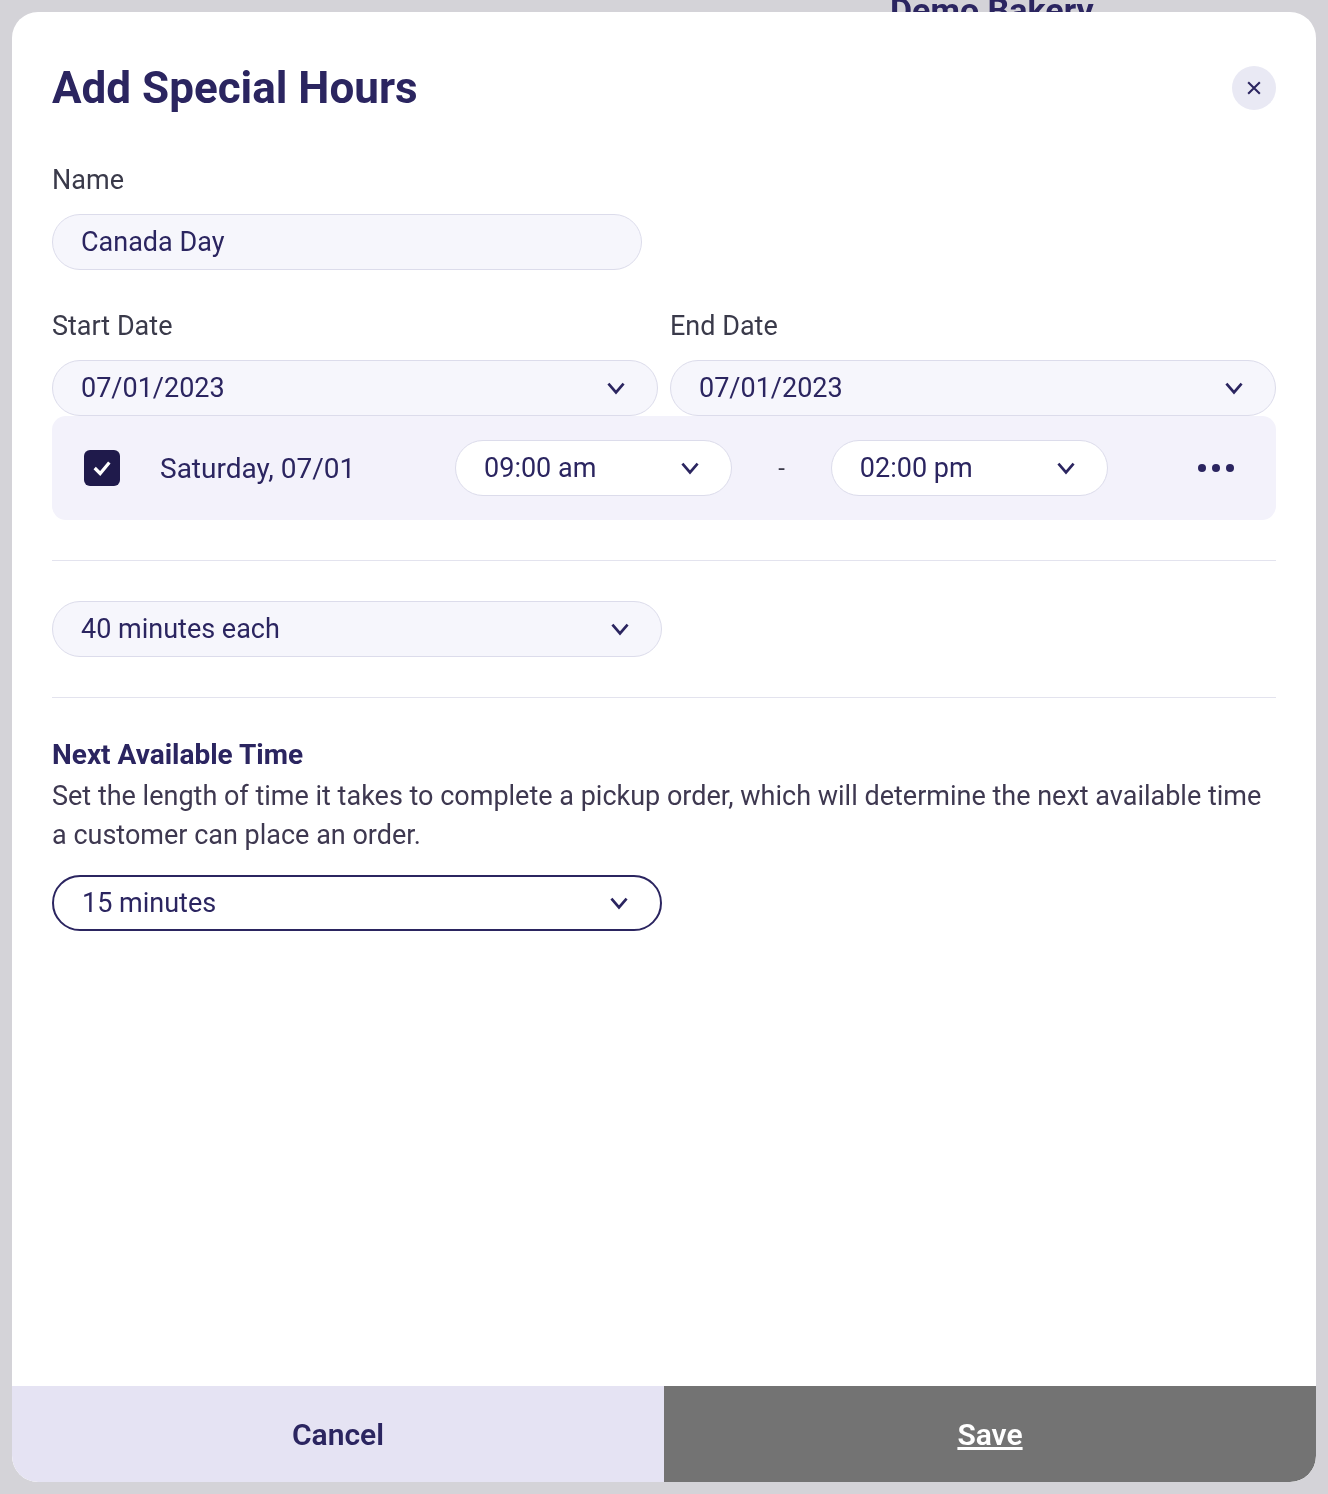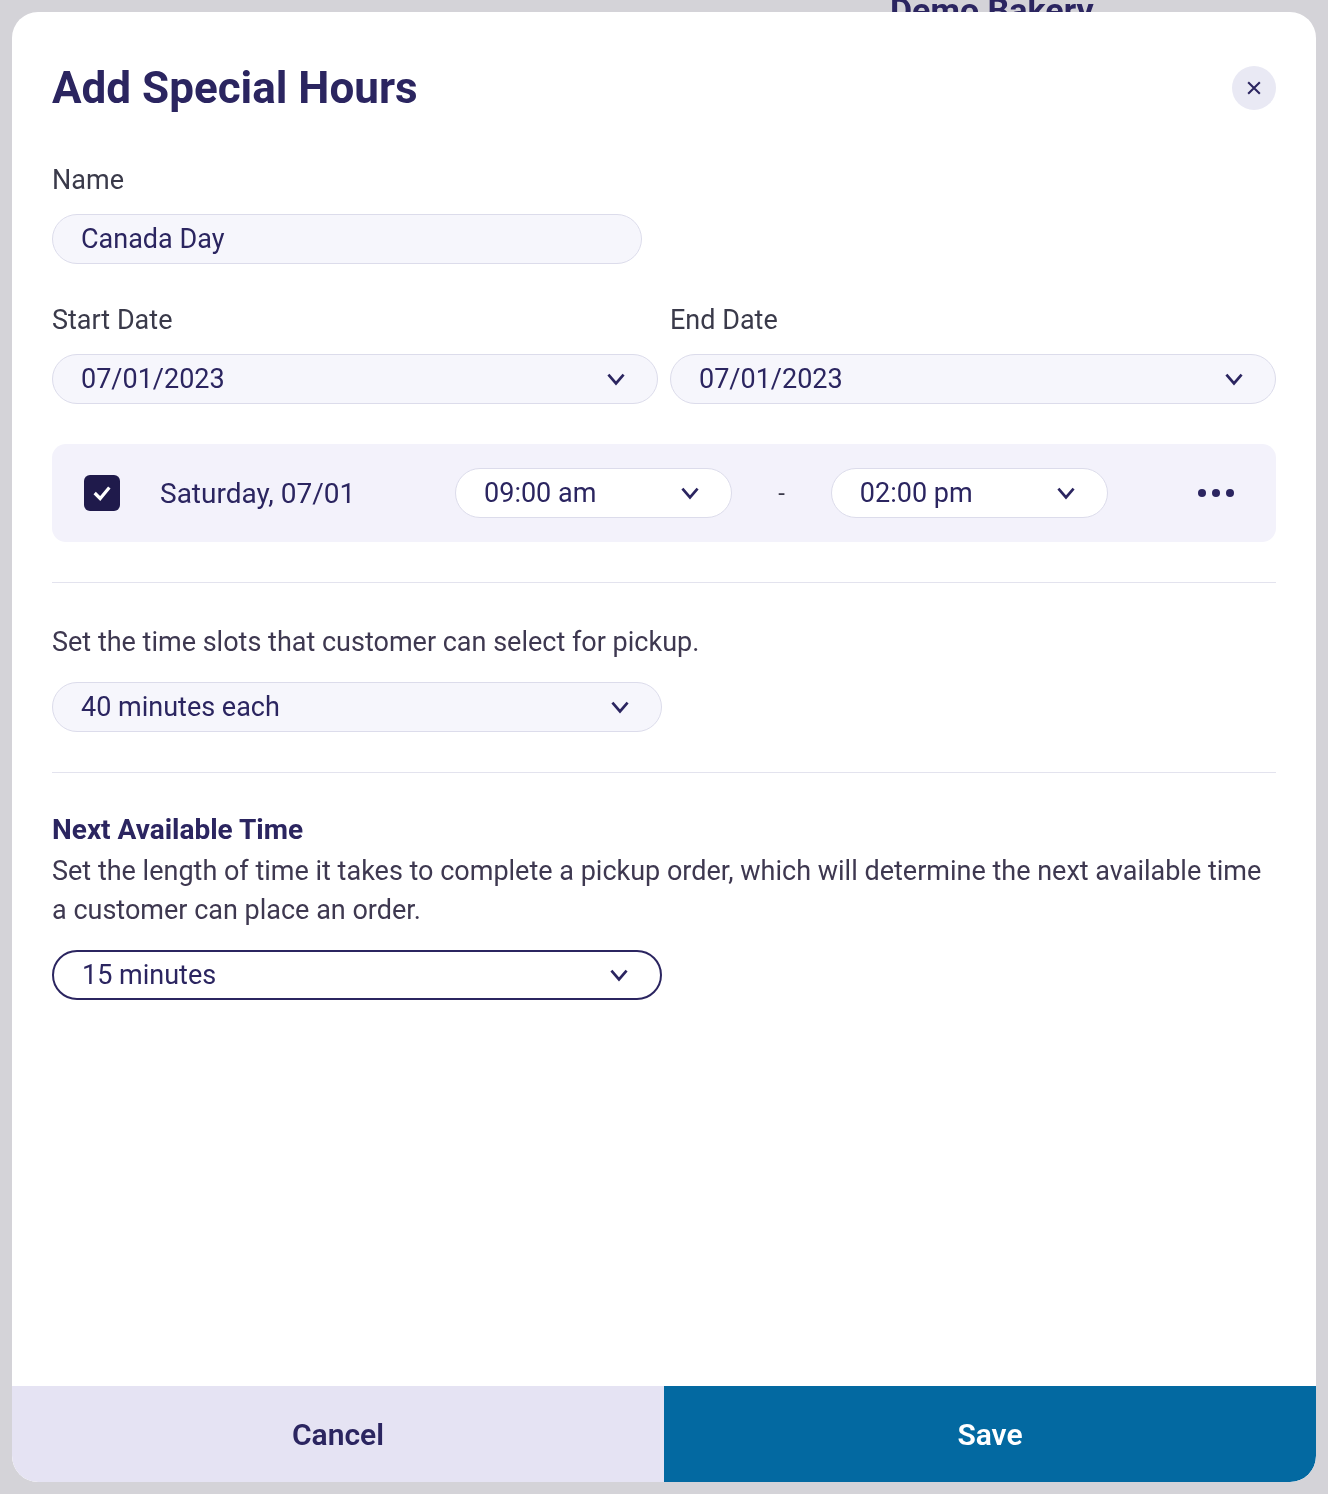--- a/index.html
+++ b/index.html
@@ -68,21 +68,21 @@
     color: #2b2560;
     margin-bottom: 6px;
   }
   .section-desc {
     font-size: 27px;
     color: #3e3850;
     line-height: 1.45;
     margin-bottom: 20px;
   }
   .pill {
-    height: 50px;
+    height: 56px;
     border-radius: 35px;
     border: 1px solid #dcdceb;
     background: #f6f6fc;
     display: flex;
     align-items: center;
     padding: 0 28px;
     font-size: 27px;
     color: #2b2560;
   }
   .pill.white { background: #ffffff; }
@@ -97,21 +97,20 @@
     outline: none;
     font-family: inherit;
   }
   .chev { width: 26px; height: 26px; }
   .chev svg { width: 100%; height: 100%; stroke: #2b2560; stroke-width: 2.5; fill: none; }
   .dots { display:flex; gap:6px; cursor:pointer; padding:10px; }
   .dots span { width:8px; height:8px; border-radius:50%; background:#2b2560; display:block; }
   .row-2 {
     display: flex;
     gap: 12px;
-    margin-bottom: 40px;
     align-items: flex-end;
   }
   .col { flex: 1; }
   .name-field { width: 590px; margin-bottom: 40px; }
   .day-row {
     background: #f3f2fb;
     border-radius: 14px;
     padding: 24px 32px;
     display: flex;
     align-items: center;
@@ -142,21 +141,21 @@
   .btn {
     flex: 1;
     display: flex;
     align-items: center;
     justify-content: center;
     font-size: 30px;
     font-weight: 600;
     cursor: pointer;
   }
   .btn-cancel { background: #e5e3f3; color: #2b2560; border-bottom-left-radius: 26px; }
-  .btn-save { background: #0369a1; color: #ffffff; border-bottom-right-radius: 26px; }
+  .btn-save { background: #737373; color: #ffffff; border-bottom-right-radius: 26px; text-decoration: underline; }
 </style>
 </head>
 <body>
 
 <div class="backdrop-text">Demo Bakery</div>
 
 <div class="modal">
   <div class="modal-body">
 
     <div class="header-row">
@@ -217,21 +216,20 @@
       <div class="spacer"></div>
       <div class="dots">
         <span></span>
         <span></span>
         <span></span>
       </div>
     </div>
 
     <div class="divider"></div>
 
-    <div class="section-desc">Set the time slots that customer can select for pickup.</div>
     <div class="pill select small-select">
       <span>40 minutes each</span>
       <span class="chev"><svg viewBox="0 0 24 24">
             <path d="M5 8 L12 16 L19 8"></path>
           </svg></span>
     </div>
 
     <div class="divider"></div>
 
     <div class="section-heading">Next Available Time</div>

